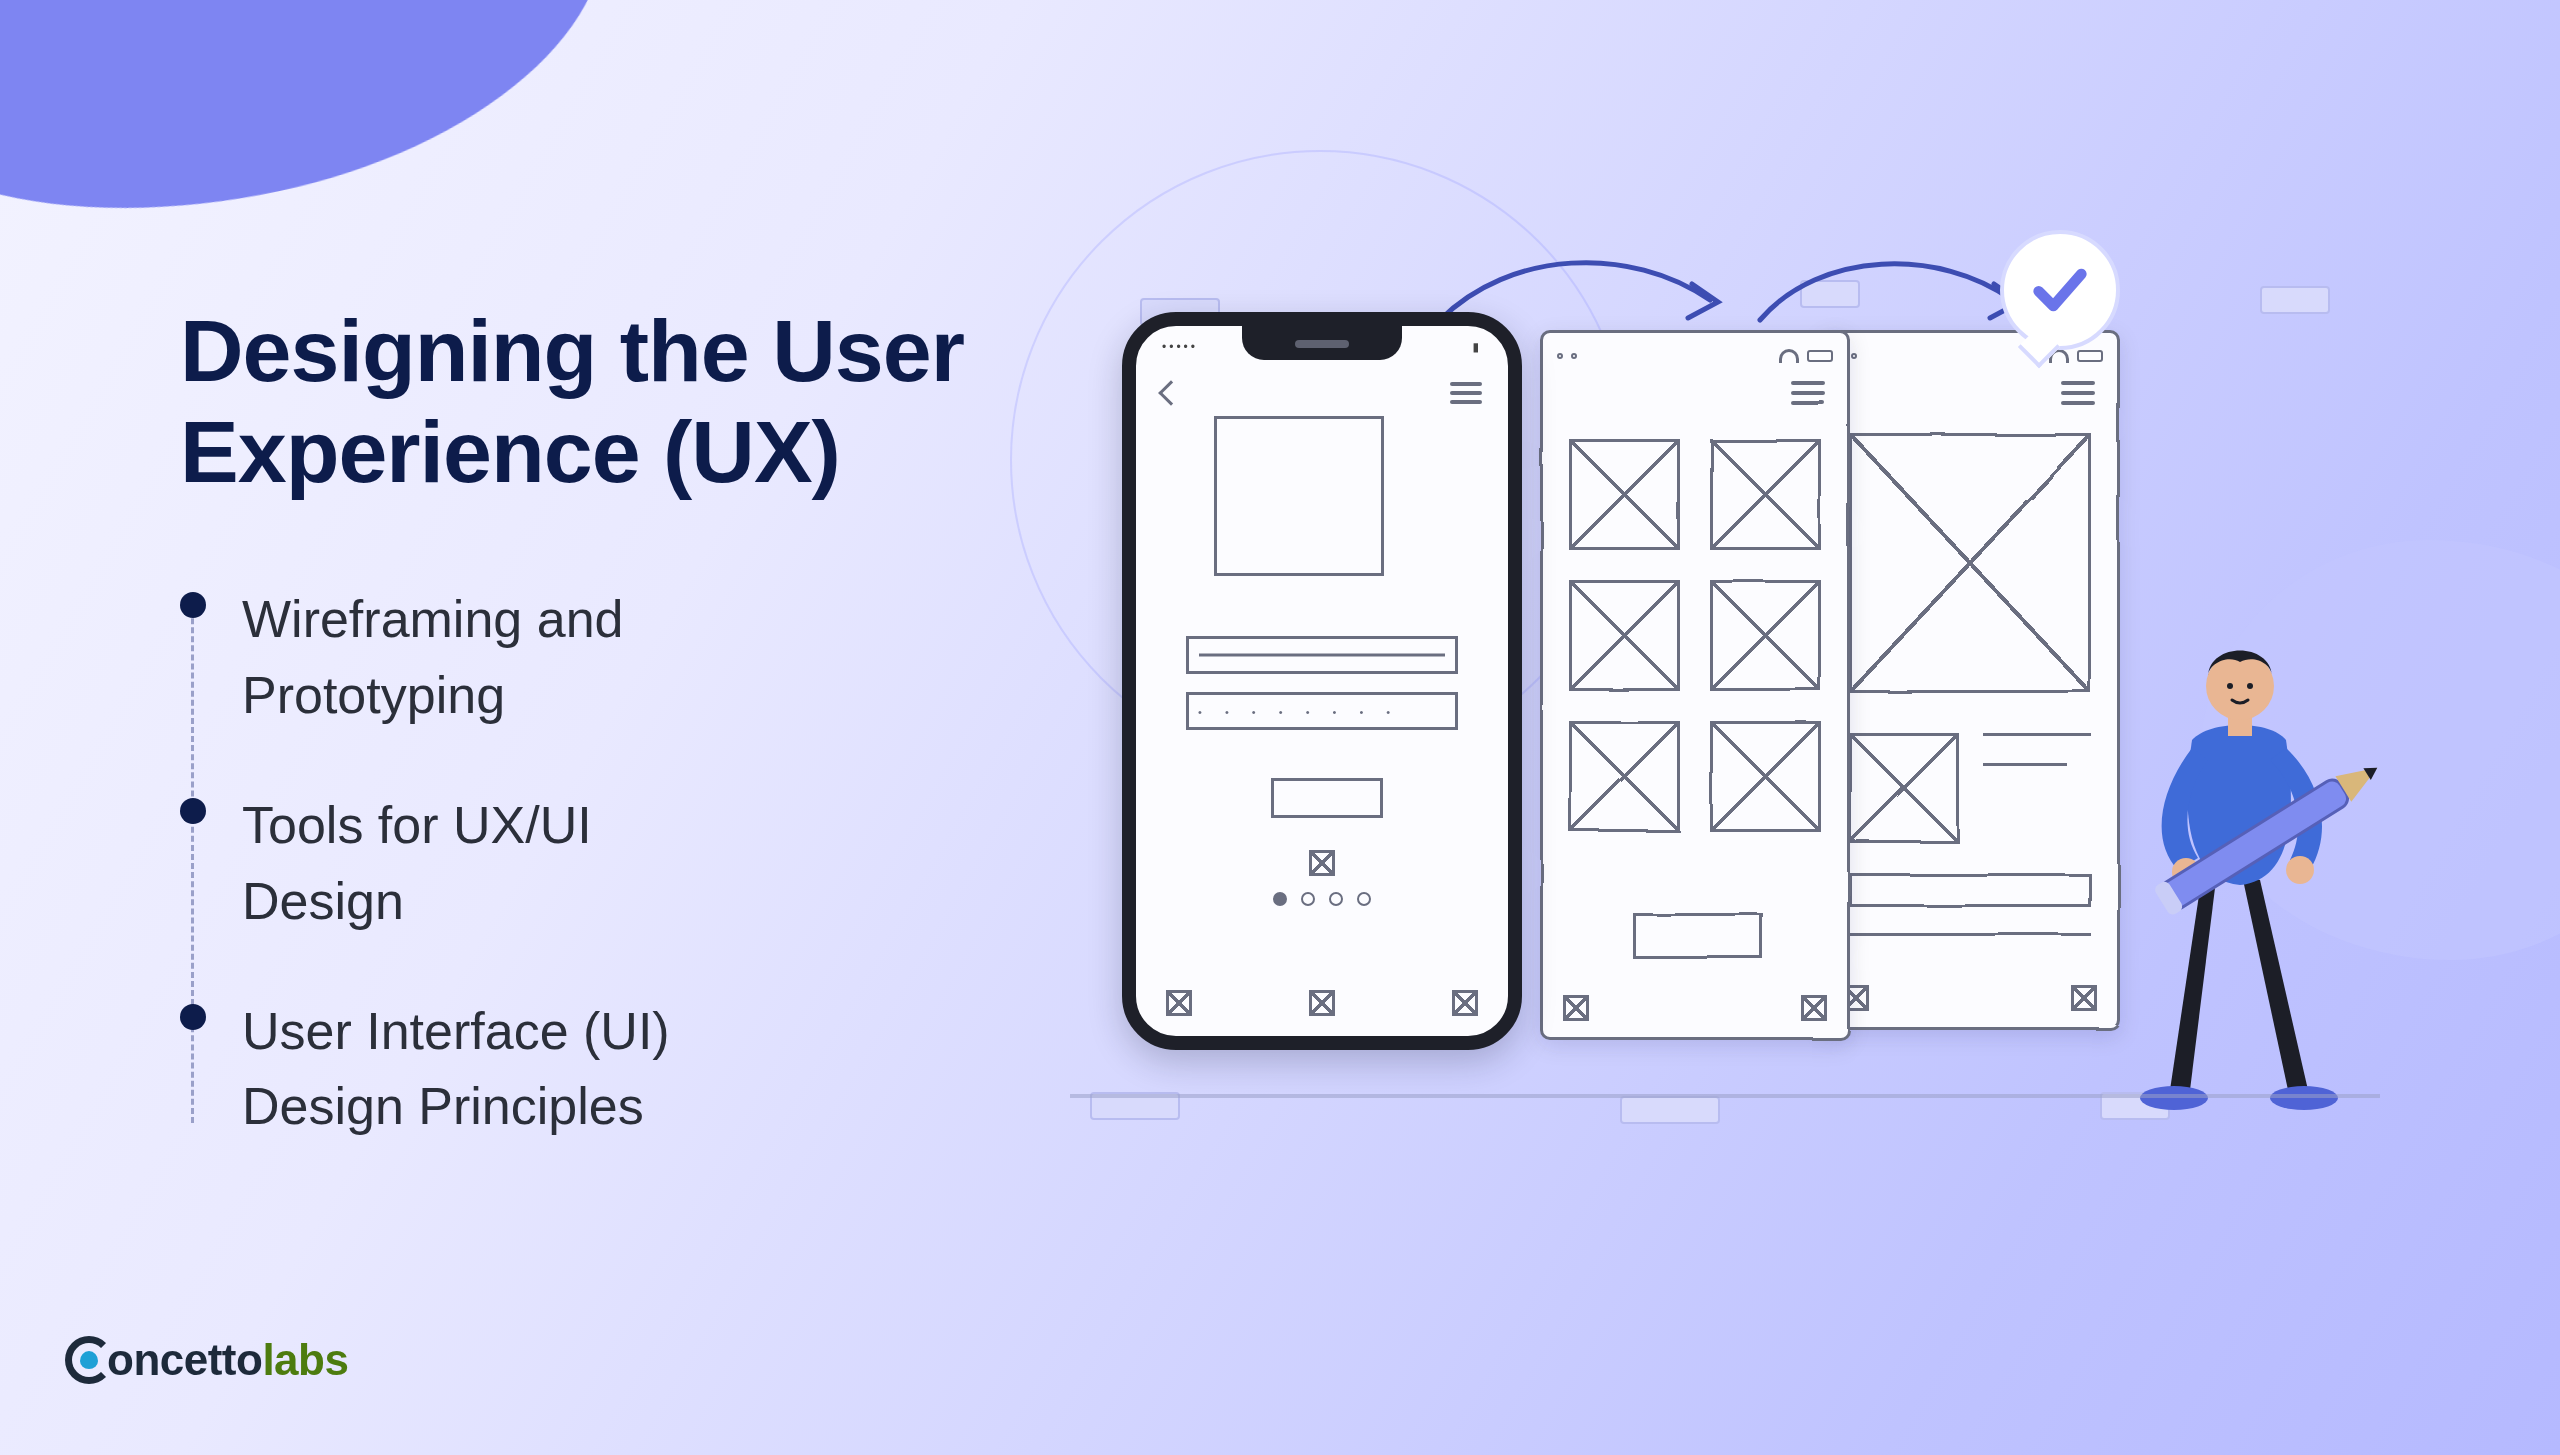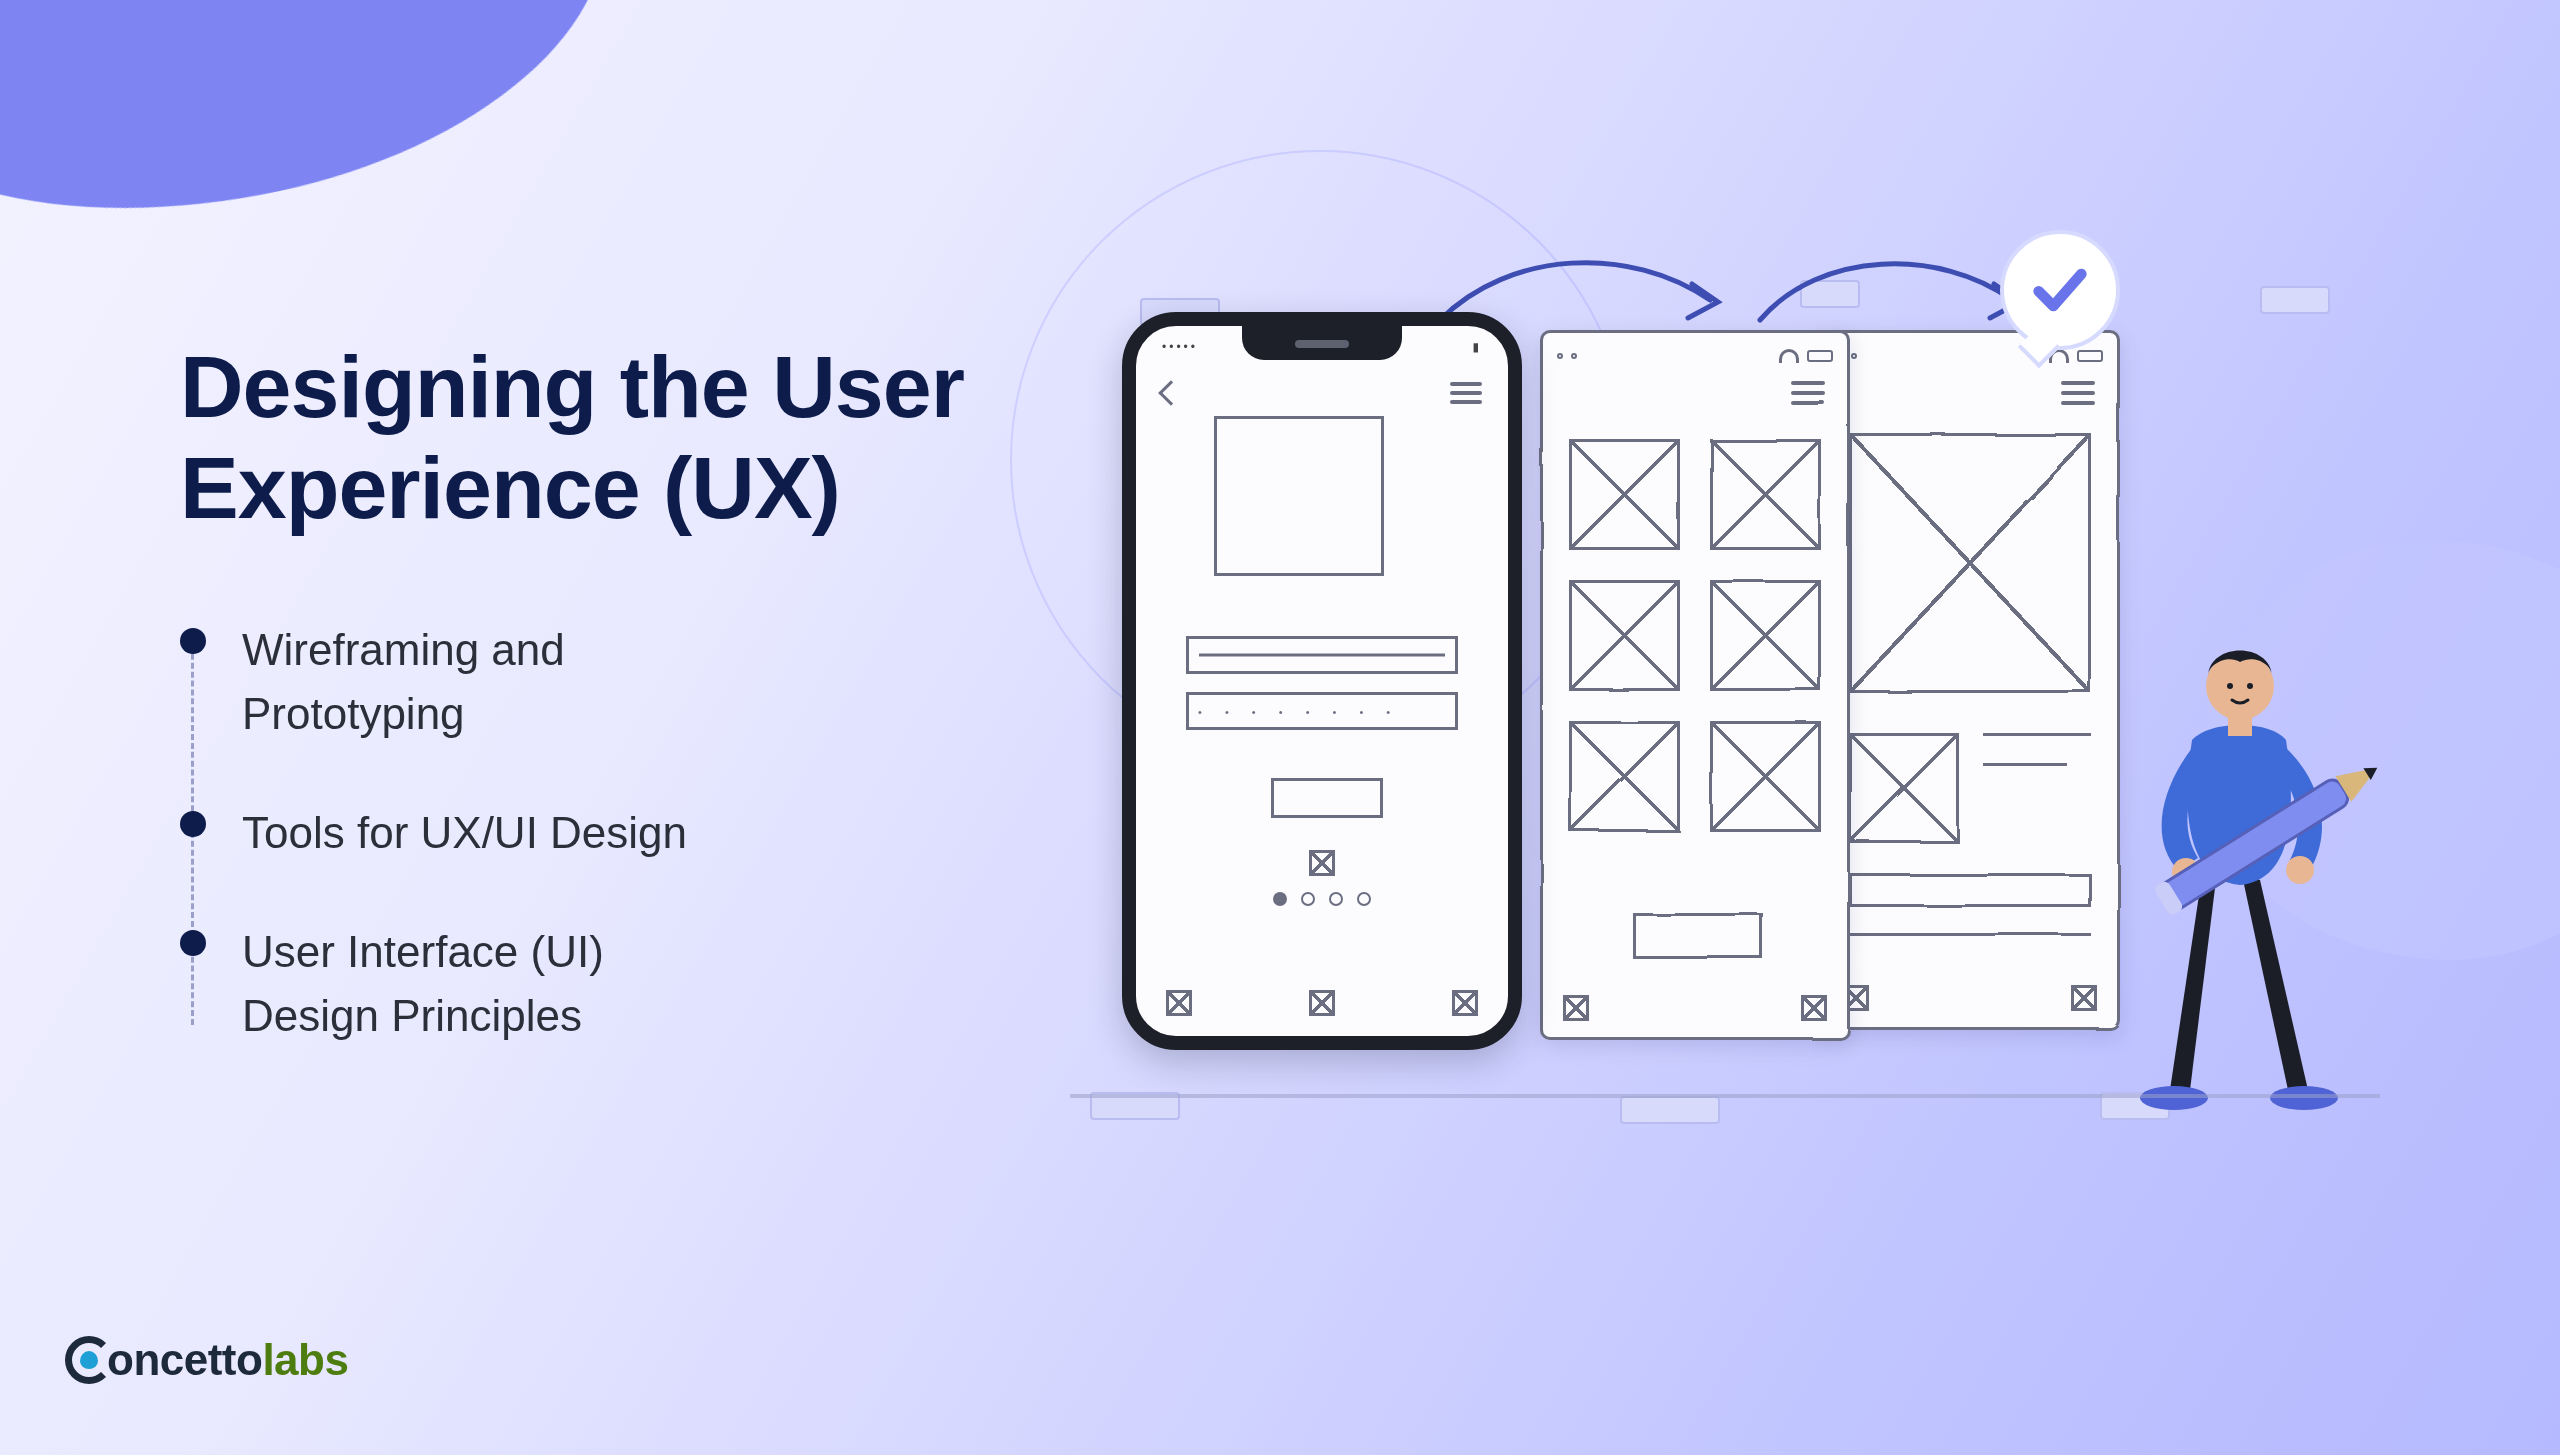--- a/index.html
+++ b/index.html
@@ -22,36 +22,36 @@
     background:#c3c7ff;border-radius:50% 55% 50% 55%/55% 50% 55% 50%;
     opacity:.55;
   }
   .faint-ring{
     position:absolute;left:1010px;top:150px;width:620px;height:620px;
     border:2px solid rgba(140,145,255,.25);border-radius:50%;
   }
 
   
   .text-col{
-    position:absolute;left:180px;top:300px;width:900px;margin-top:36px;
+    position:absolute;left:180px;top:300px;width:900px;
   }
   h1.title{
     margin:0;color:#0d1c4b;font-weight:600;
     font-size:88px;line-height:1.15;letter-spacing:-1px;
   }
   ul.bullets{
     list-style:none;margin:80px 0 0 0;padding:0;position:relative;
   }
   ul.bullets::before{
     content:"";position:absolute;left:11px;top:18px;bottom:22px;
     border-left:3px dashed #9aa0c9;
   }
   ul.bullets li{
     position:relative;padding:0 0 55px 62px;
-    color:#2b2f3a;font-size:44px;line-height:1.45;font-weight:400;
+    color:#2b2f3a;font-size:52px;line-height:1.45;font-weight:400;
     max-width:560px;
   }
   ul.bullets li:last-child{padding-bottom:0;}
   ul.bullets li::before{
     content:"";position:absolute;left:0;top:10px;width:26px;height:26px;
     background:#0d1c4b;border-radius:50%;
   }
 
   
   .logo{

